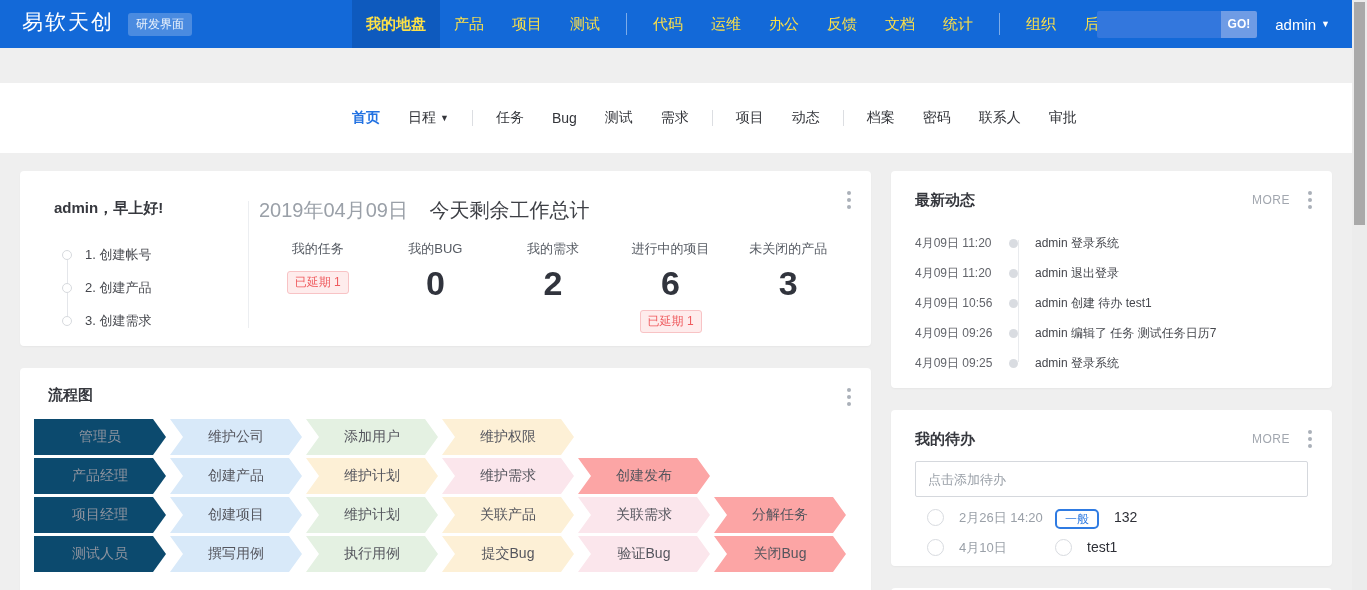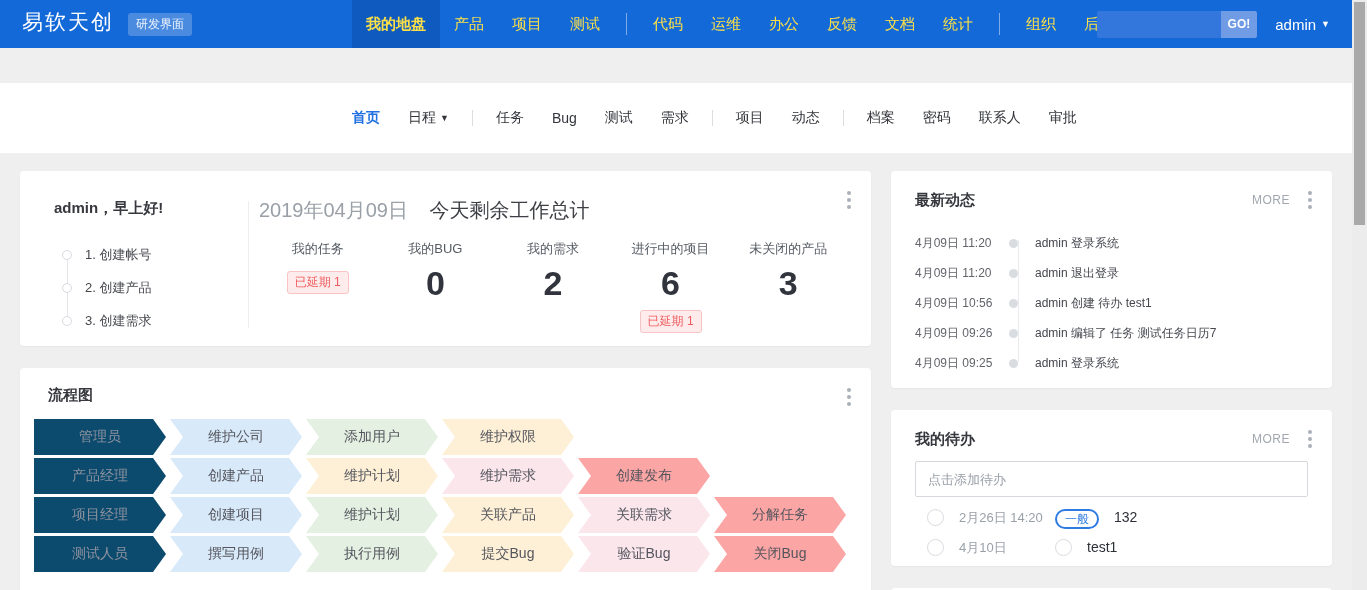--- a/index.html
+++ b/index.html
@@ -88,21 +88,21 @@
   .news-dot { width:9px; height:9px; border-radius:50%; background:#d9dce1; margin-right:17px; position:relative; z-index:1; flex:0 0 9px; }
   .news-text { color:#45474d; cursor:pointer; }
 
   
   .card-todo { height:156px; }
   .todo-input { display:block; margin:0 24px 12px 24px; width:393px; height:36px; border:1px solid #d5d8dd; border-radius:2px; padding:0 12px; font-size:13px; color:#333; outline:none; }
   .todo-input::placeholder { color:#9aa0a8; }
   .todo-item { display:flex; align-items:flex-start; height:30px; padding:0 36px; font-size:13px; }
   .todo-check { width:17px; height:17px; flex:0 0 17px; border:1px solid #d8dbe0; border-radius:50%; background:#fff; margin-right:15px; cursor:pointer; }
   .todo-date { width:96px; flex:0 0 96px; color:#9aa0a8; }
-  .todo-pill { border:2px solid #2f7be2; color:#2f7be2; border-radius:10px; font-size:12px; line-height:16px; padding:0 8px; margin-right:15px; }
+  .todo-pill { border:2px solid #2f7be2; color:#2f7be2; border-radius:5px; font-size:12px; line-height:16px; padding:0 8px; margin-right:15px; }
   .todo-circle { width:17px; height:17px; flex:0 0 17px; border:1px solid #d8dbe0; border-radius:50%; background:#fff; margin-right:15px; }
   .todo-text { color:#2e3037; font-size:14px; cursor:pointer; }
 
   
   .card-overview { height:120px; }
 
   
   .scrollbar { position:absolute; top:0; right:0; width:15px; height:590px; background:#ececec; }
   .scrollbar .thumb { position:absolute; top:2px; left:2px; width:11px; height:223px; background:#a9a9a9; }
 </style>

